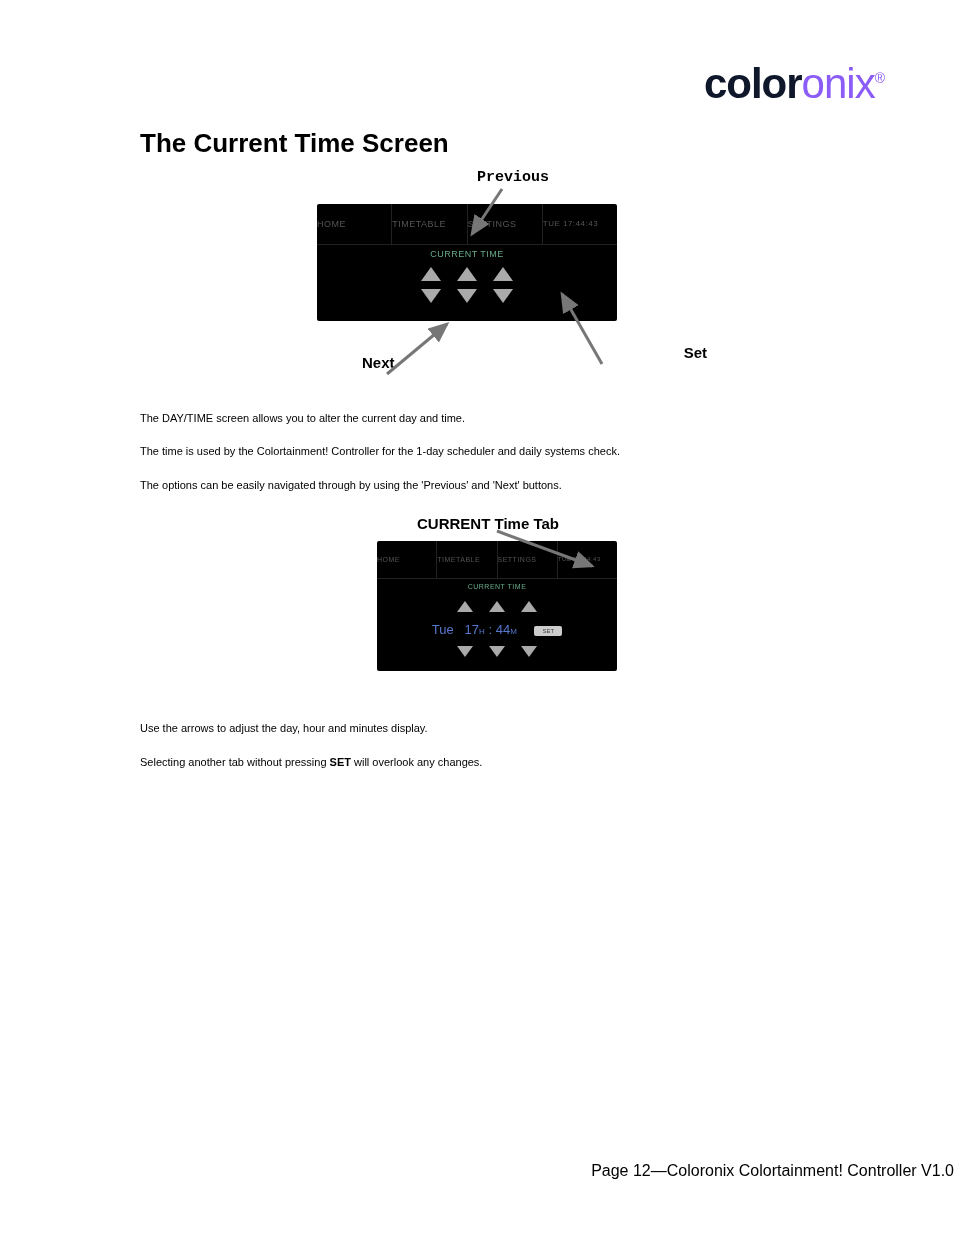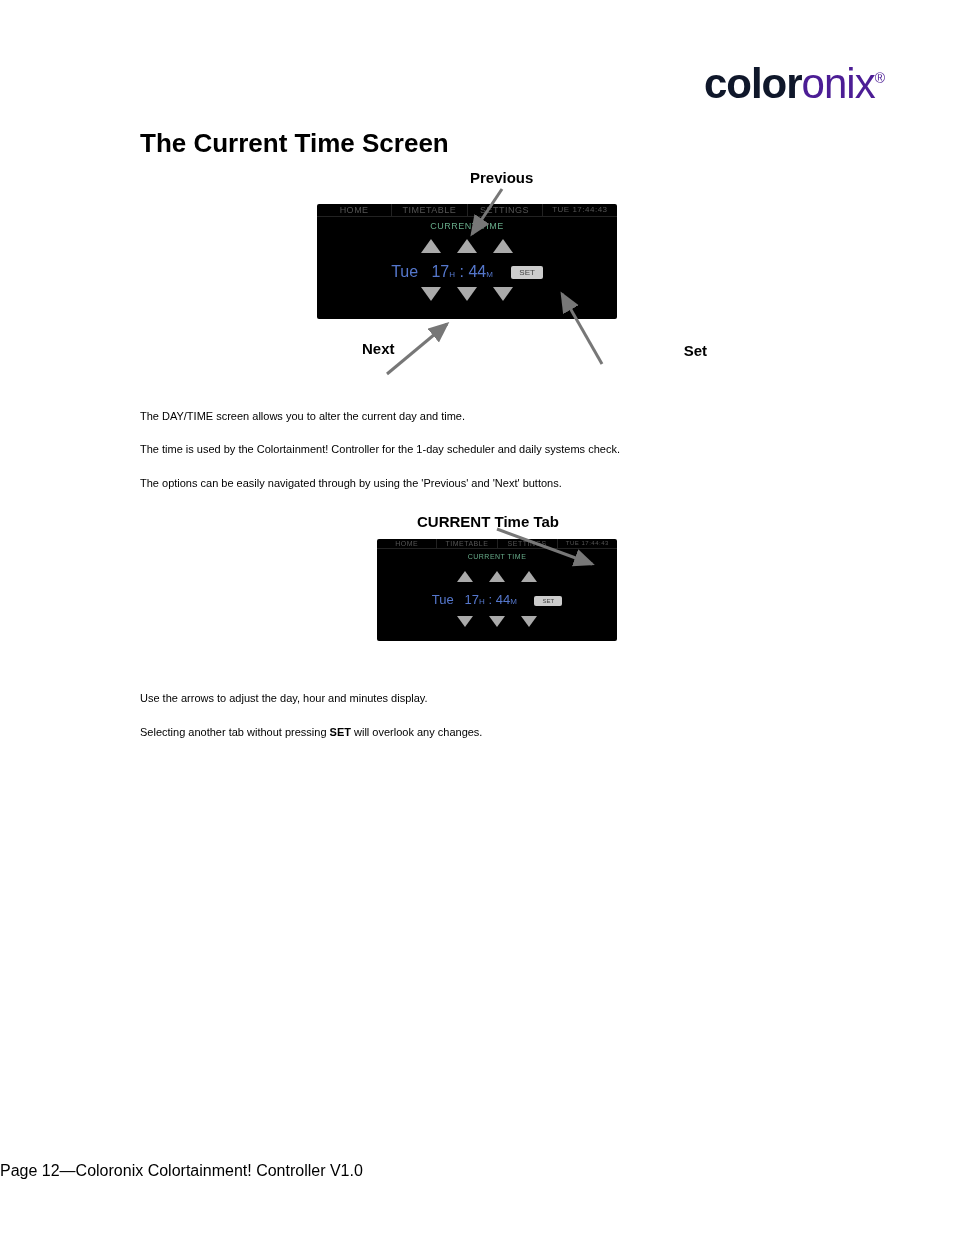--- a/index.html
+++ b/index.html
@@ -18,21 +18,21 @@
   }
   .logo {
     text-align: right;
     font-size: 42px;
     font-family: "Century Gothic", sans-serif;
     letter-spacing: -1px;
     margin-bottom: 20px;
     margin-right: -30px;
   }
   .logo .filled { font-weight: 700; color: #0f172a; }
-  .logo .outline { color: #4c1d95; }
+  .logo .outline { color: #8b5cf6; }
   .logo sup { font-size: 14px; vertical-align: super; }
   h1 {
     font-size: 26px;
     font-weight: 700;
     margin: 14px 0 10px 0;
   }
   .fig-wrap { text-align: center; margin-bottom: 40px; }
   .fig { display: inline-block; position: relative; }
   .callout {
     position: absolute;
@@ -49,22 +49,22 @@
   .screen.full { width: 300px; padding: 0; }
   .tabs {
     display: flex;
     font-size: 9px;
     letter-spacing: 0.5px;
     color: #555;
     border-bottom: 1px solid #222;
   }
   .tabs > div {
     flex: 1;
-    text-align: center;
-    padding: 1px 0;
+    text-align: left;
+    padding: 15px 0;
     border-right: 1px solid #222;
   }
   .tabs > div:last-child { border-right: none; font-size: 8px; }
   .screen-title {
     text-align: center;
     font-size: 9px;
     color: #6a8;
     letter-spacing: 0.5px;
     padding: 4px 0 6px 0;
   }
@@ -103,40 +103,40 @@
   h2.sub {
     font-style: italic;
     font-weight: 400;
     font-size: 24px;
     margin: 50px 0 20px 60px;
   }
   .footer {
     position: absolute;
     bottom: 55px;
     width: 100%;
-    text-align: left;
+    text-align: right;
     font-size: 16px;
   }
   svg.arrows { position: absolute; pointer-events: none; top:0; left:0; }
 </style>
 </head>
 <body>
 
 <div class="page">
 
   <div class="logo">
     <span class="filled">color</span><span class="outline">onix</span><sup class="outline">®</sup>
   </div>
 
   <h1>The Current Time Screen</h1>
 
   <div class="fig-wrap">
     <div class="fig" style="padding:30px 120px 50px 60px;">
-      <div class="callout" style="top:0; left:213px;">Previous</div>
-      <div class="callout" style="bottom:12px; left:105px;margin-top:28px;">Next</div>
+      <div class="callout" style="top:0; left:220px;font-family:Liberation Mono, monospace;">Previous</div>
+      <div class="callout" style="bottom:0; left:105px;margin-top:28px;">Next</div>
       <div class="callout" style="bottom:10px; right:30px;">Set</div>
 
       <svg class="arrows" width="480" height="240">
         <defs>
           <marker id="ah" markerWidth="8" markerHeight="8" refX="6" refY="3" orient="auto">
             <path d="M0,0 L7,3 L0,6 Z" fill="#777"></path>
           </marker>
         </defs>
         <line x1="245" y1="20" x2="215" y2="65" stroke="#777" stroke-width="3" marker-end="url(#ah)"></line>
         <line x1="130" y1="205" x2="190" y2="155" stroke="#777" stroke-width="3" marker-end="url(#ah)"></line>
@@ -148,27 +148,20 @@
           <div>HOME</div>
           <div>TIMETABLE</div>
           <div>SETTINGS</div>
           <div>TUE 17:44:43</div>
         </div>
         <div class="screen-title">CURRENT TIME</div>
         <div class="arrow-row">
           <span class="tri up"></span>
           <span class="tri up"></span>
           <span class="tri up"></span>
-        </div>
-        <div class="value-row">
-          <span>Tue</span>&nbsp;&nbsp;
-          <span>17</span><span class="small">H</span>
-          <span>:</span>
-          <span>44</span><span class="small">M</span>
-          <span class="setbtn">SET</span>
         </div>
         <div class="arrow-row" style="padding-bottom:14px;">
           <span class="tri down"></span>
           <span class="tri down"></span>
           <span class="tri down"></span>
         </div>
       </div>
     </div>
   </div>
 

